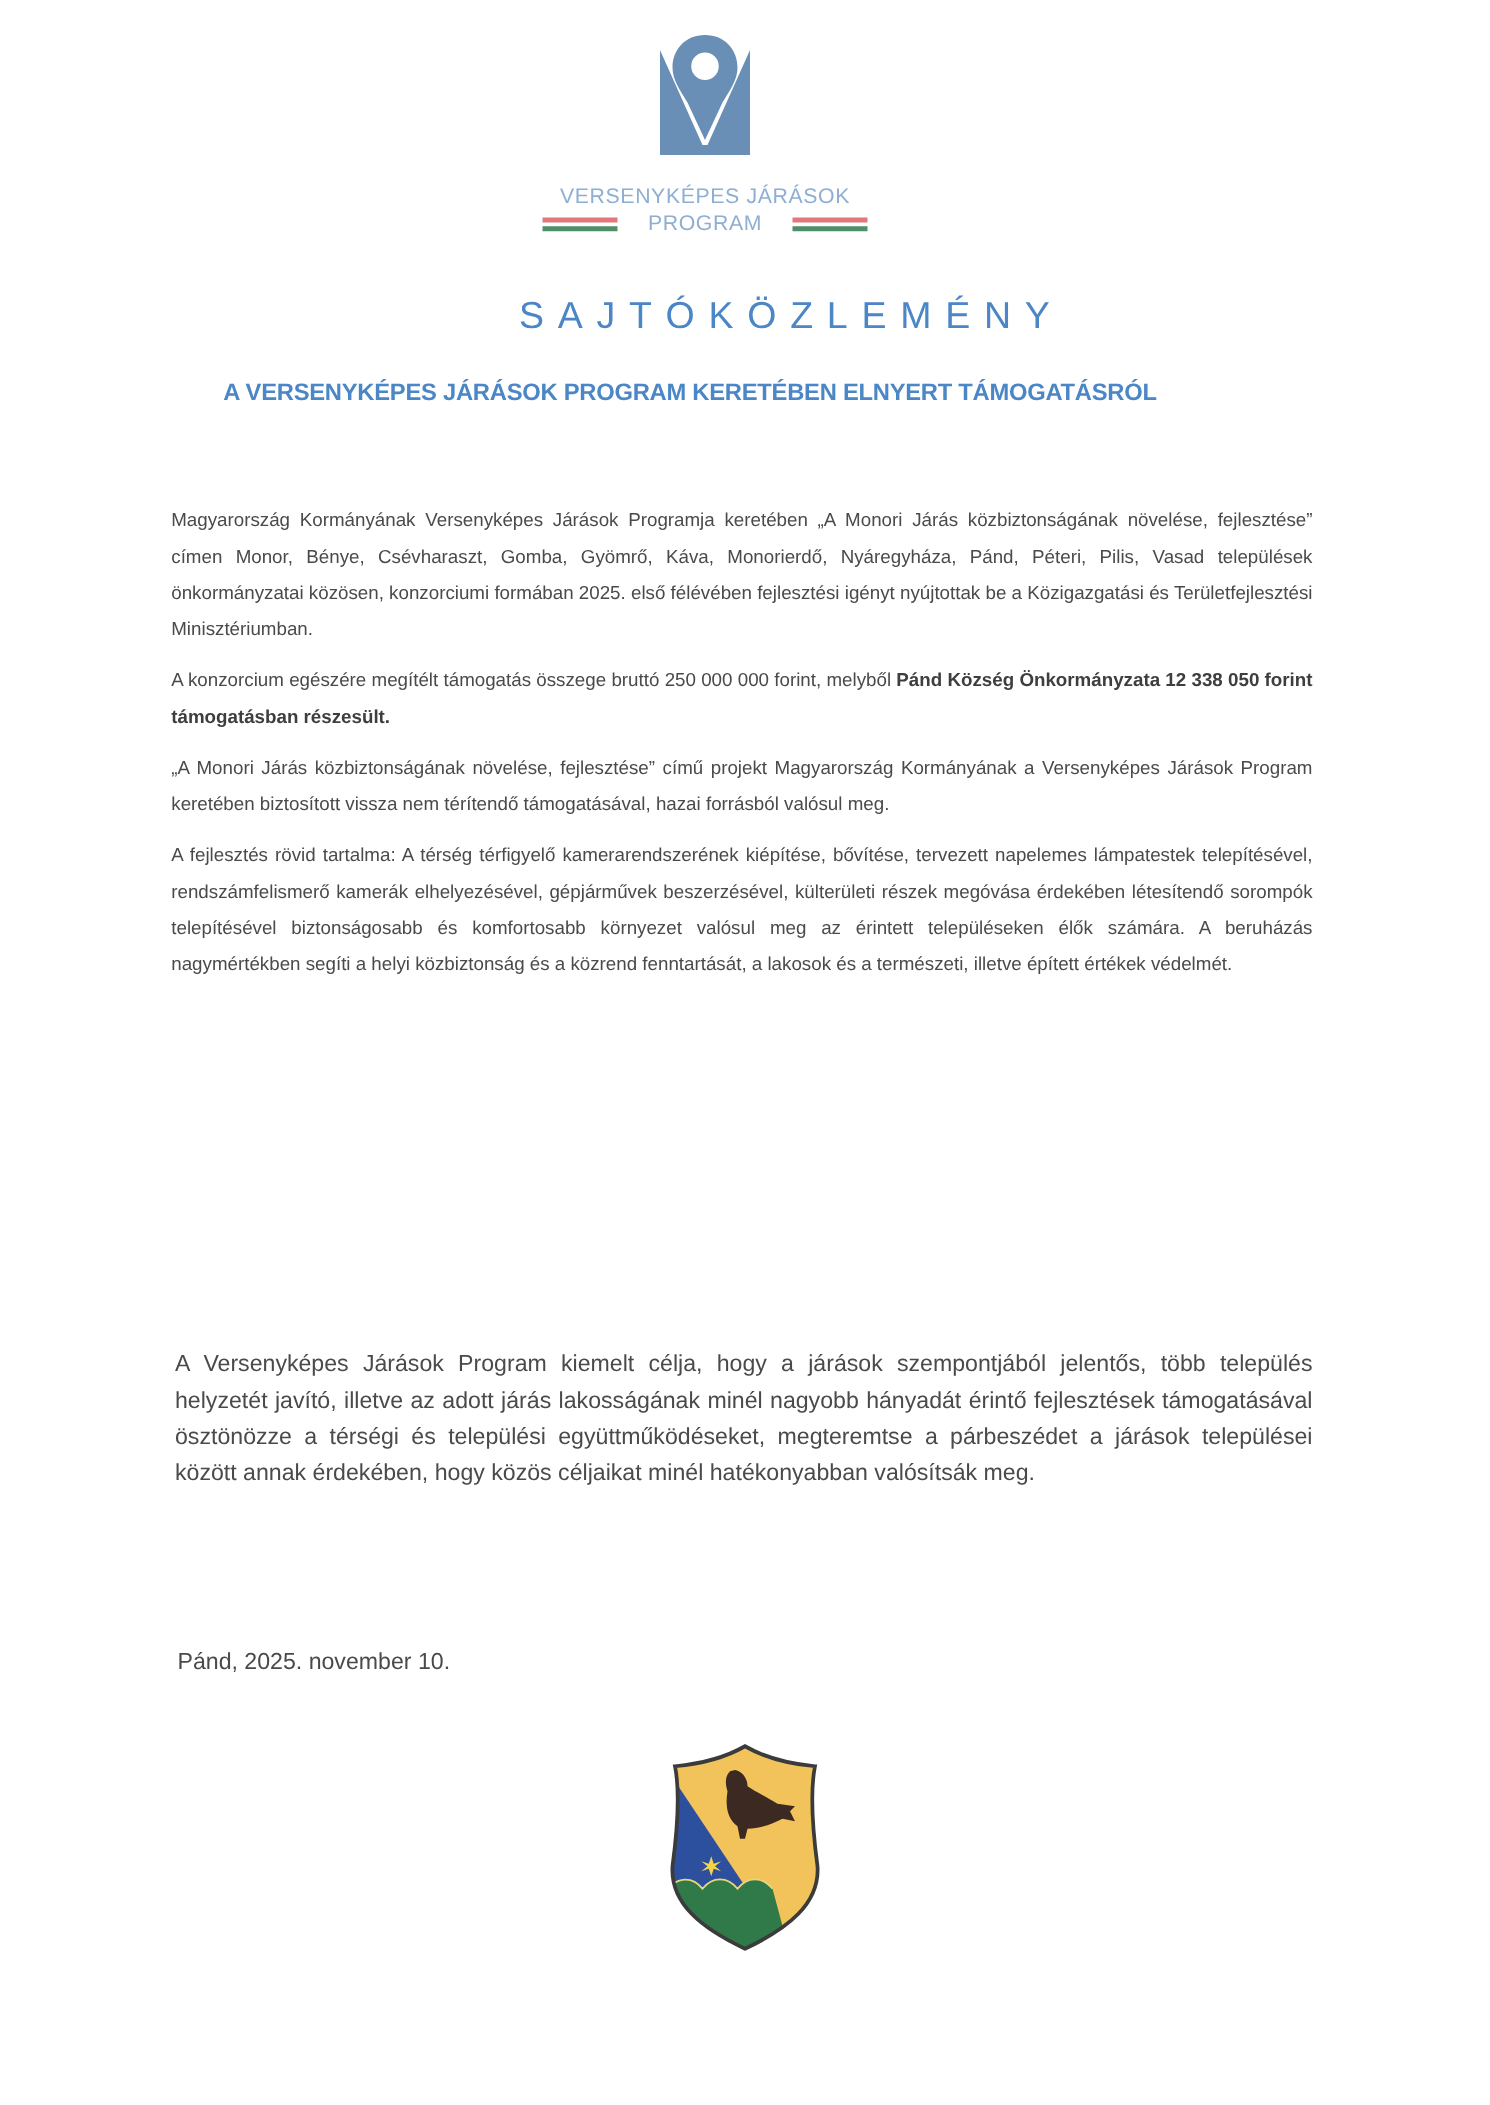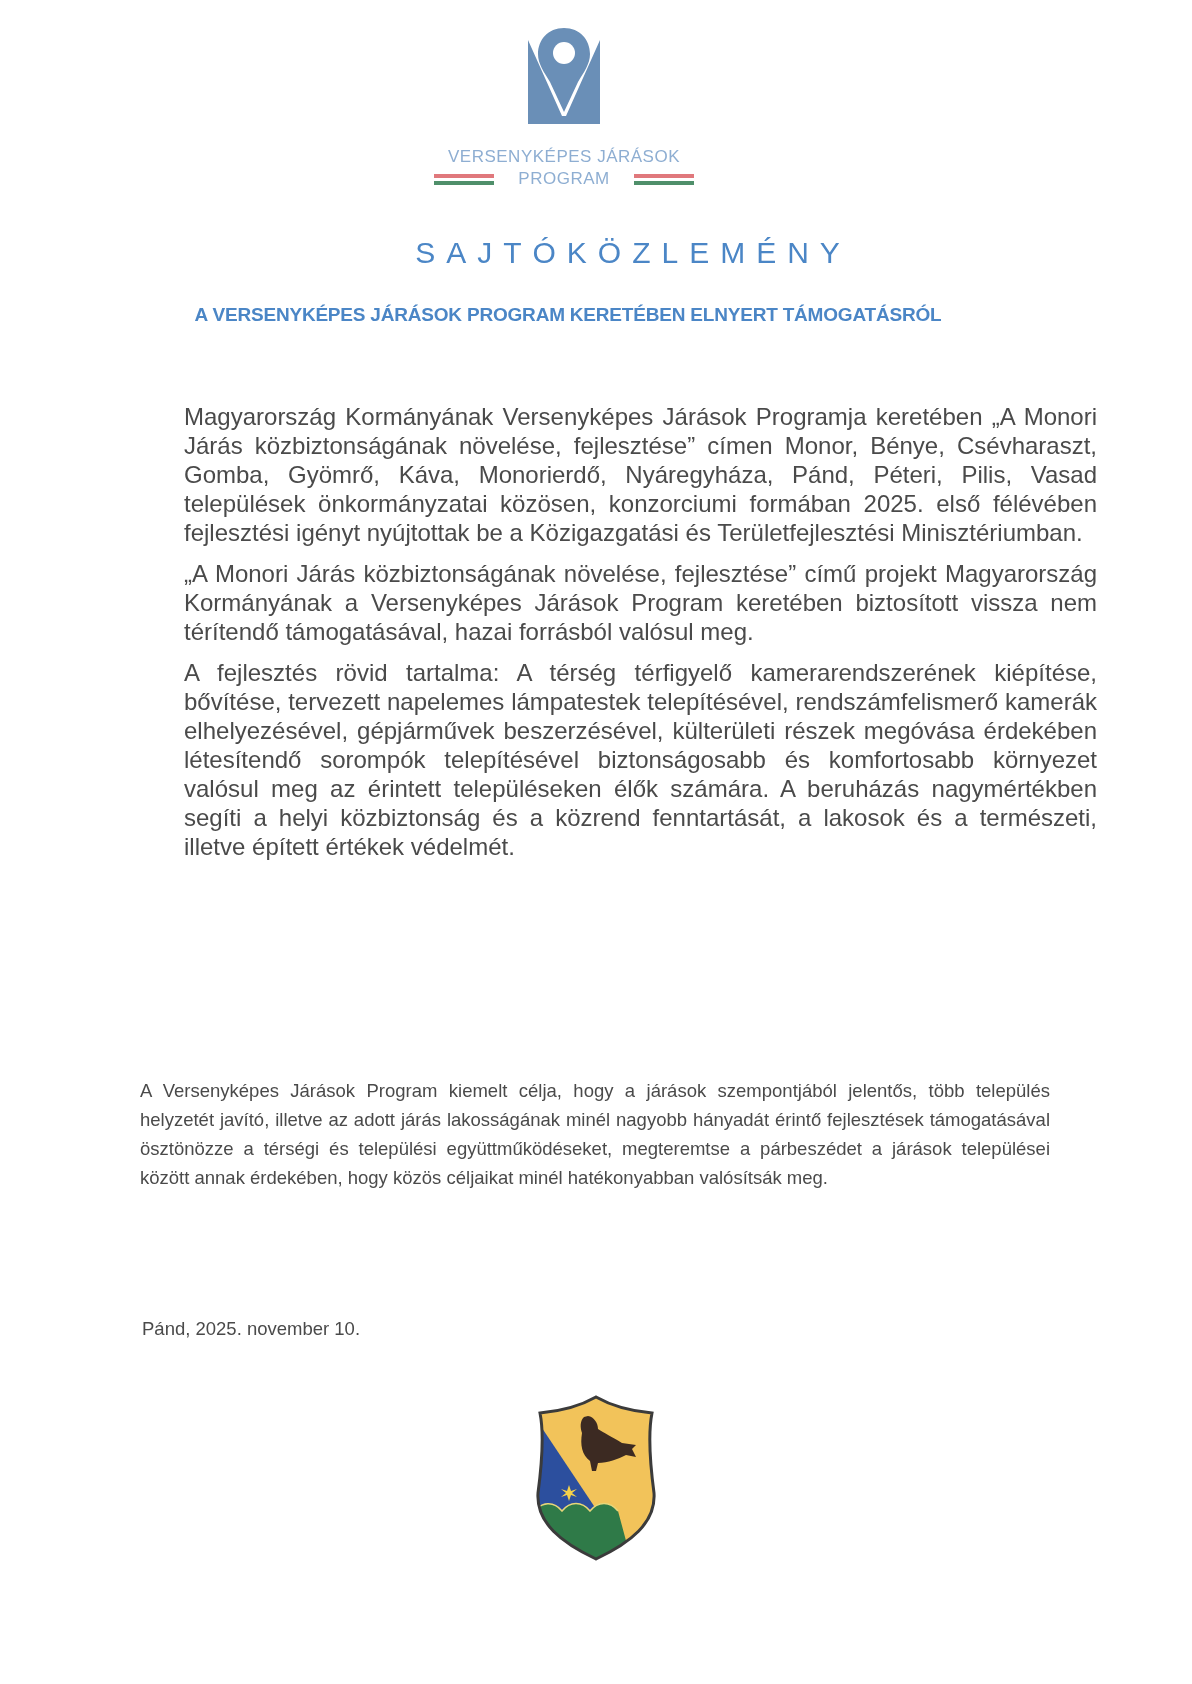--- a/index.html
+++ b/index.html
@@ -25,27 +25,27 @@
     .flag-bars .red { height: 4px; background: #e0787c; }
     .flag-bars .green { height: 4px; background: #4f8f6a; }
 
     .title {
       position: absolute; top: 236px; left: 0; width: 1192px; text-align: center;
       font-size: 30px; letter-spacing: 11px; color: #4b86c6; font-weight: normal;
       margin: 0;
       padding-left: 37px;
     }
     .subtitle {
-      position: absolute; top: 304px; left: 16px; width: 1104px; text-align: center;
+      position: absolute; top: 304px; left: 0; width: 1104px; text-align: center;
       font-size: 19px; color: #4b86c6; letter-spacing: -0.2px; margin: 0;
     }
 
     .body {
       position: absolute; left: 137px; width: 913px; top: 402px;
-      font-size: 24px; line-height: 29px; color: #4a4a4a; margin-left: 47px;
+      font-size: 15px; line-height: 29px; color: #4a4a4a;
     }
     .body p { margin: 0 0 12px 0; text-align: justify; }
     .body p b { font-weight: bold; color: #3e3e3e; }
 
     .dates {
       position: absolute; left: 140px; top: 1000px; font-size: 18.5px; line-height: 29px;
     }
     .dates p { margin: 0 0 16px 0; }
 
     .closing {
@@ -83,20 +83,21 @@
         <div class="green"></div>
     </div>
   </div>
 </div>
 
 <h1 class="title">SAJTÓKÖZLEMÉNY</h1>
 <h2 class="subtitle">A VERSENYKÉPES JÁRÁSOK PROGRAM KERETÉBEN ELNYERT TÁMOGATÁSRÓL</h2>
 
 <div class="body">
   <p>Magyarország Kormányának Versenyképes Járások Programja keretében „A Monori Járás közbiztonságának növelése, fejlesztése” címen Monor, Bénye, Csévharaszt, Gomba, Gyömrő, Káva, Monorierdő, Nyáregyháza, Pánd, Péteri, Pilis, Vasad települések önkormányzatai közösen, konzorciumi formában 2025. első félévében fejlesztési igényt nyújtottak be a Közigazgatási és Területfejlesztési Minisztériumban.</p>
+  <p><span>A konzorcium egészére megítélt támogatás összege bruttó 250 000 000 forint, melyből </span><b>Pánd Község Önkormányzata 12 338 050 forint támogatásban részesült.</b></p>
   <p>„A Monori Járás közbiztonságának növelése, fejlesztése” című projekt Magyarország Kormányának a Versenyképes Járások Program keretében biztosított vissza nem térítendő támogatásával, hazai forrásból valósul meg.</p>
   <p>A fejlesztés rövid tartalma: A térség térfigyelő kamerarendszerének kiépítése, bővítése, tervezett napelemes lámpatestek telepítésével, rendszámfelismerő kamerák elhelyezésével, gépjárművek beszerzésével, külterületi részek megóvása érdekében létesítendő sorompók telepítésével biztonságosabb és komfortosabb környezet valósul meg az érintett településeken élők számára. A beruházás nagymértékben segíti a helyi közbiztonság és a közrend fenntartását, a lakosok és a természeti, illetve épített értékek védelmét.</p>
 </div>
 
 <div class="dates">
 </div>
 
 <div class="closing">
   <p>A Versenyképes Járások Program kiemelt célja, hogy a járások szempontjából jelentős, több település helyzetét javító, illetve az adott járás lakosságának minél nagyobb hányadát érintő fejlesztések támogatásával ösztönözze a térségi és települési együttműködéseket, megteremtse a párbeszédet a járások települései között annak érdekében, hogy közös céljaikat minél hatékonyabban valósítsák meg.</p>
 </div>

